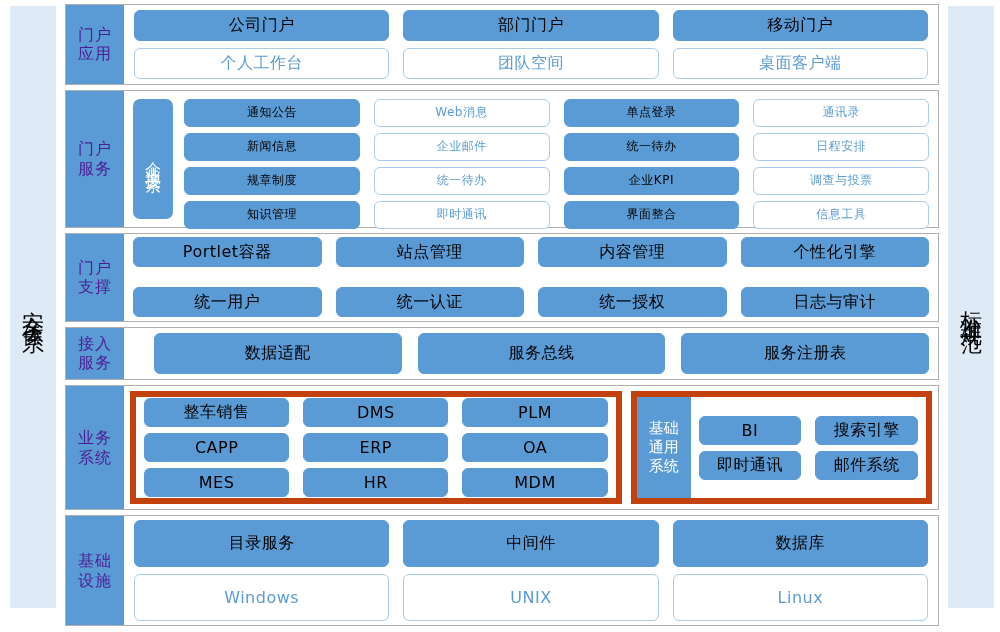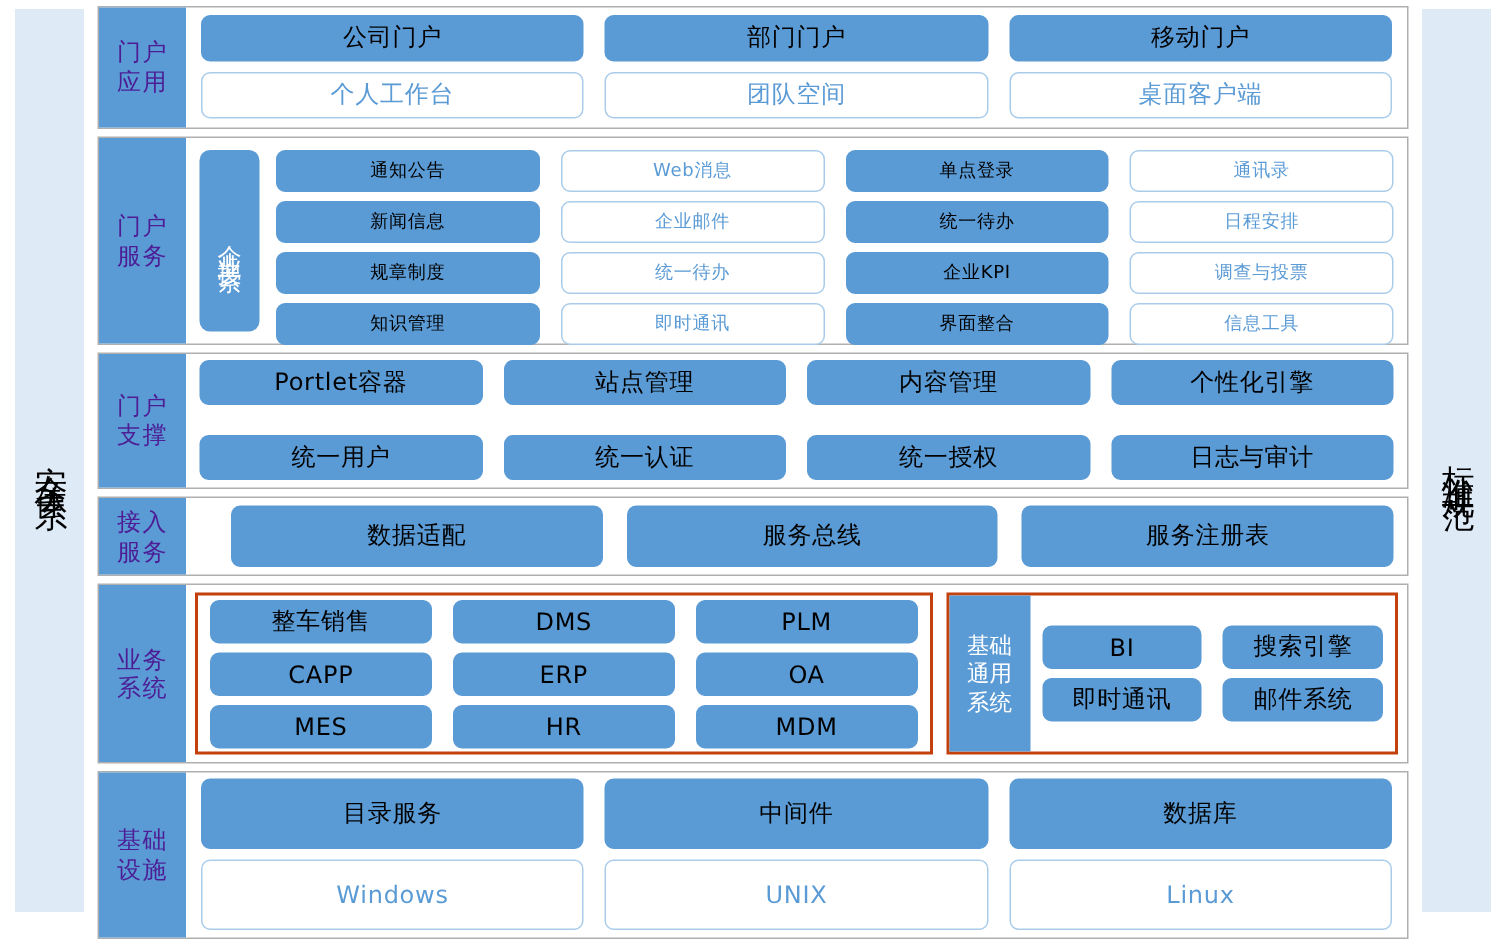--- a/index.html
+++ b/index.html
@@ -159,21 +159,21 @@
   
   #row-biz .rowbody{
     flex-direction:row;
     gap:9px;
     padding:5px 6px;
     align-items:stretch;
   }
   .bizgroup{
     display:flex;
     align-items:stretch;
-    border:2px solid #c2410c;
+    border:6px solid #c2410c;
     background:#ffffff;
     box-sizing:border-box;
     min-width:0;
   }
   .bizgroup.a{flex:1 1 62%;}
   .bizgroup.b{flex:1 1 38%;}
   .bizgroup .inner{
     flex:1 1 auto;
     display:flex;
     flex-direction:column;

